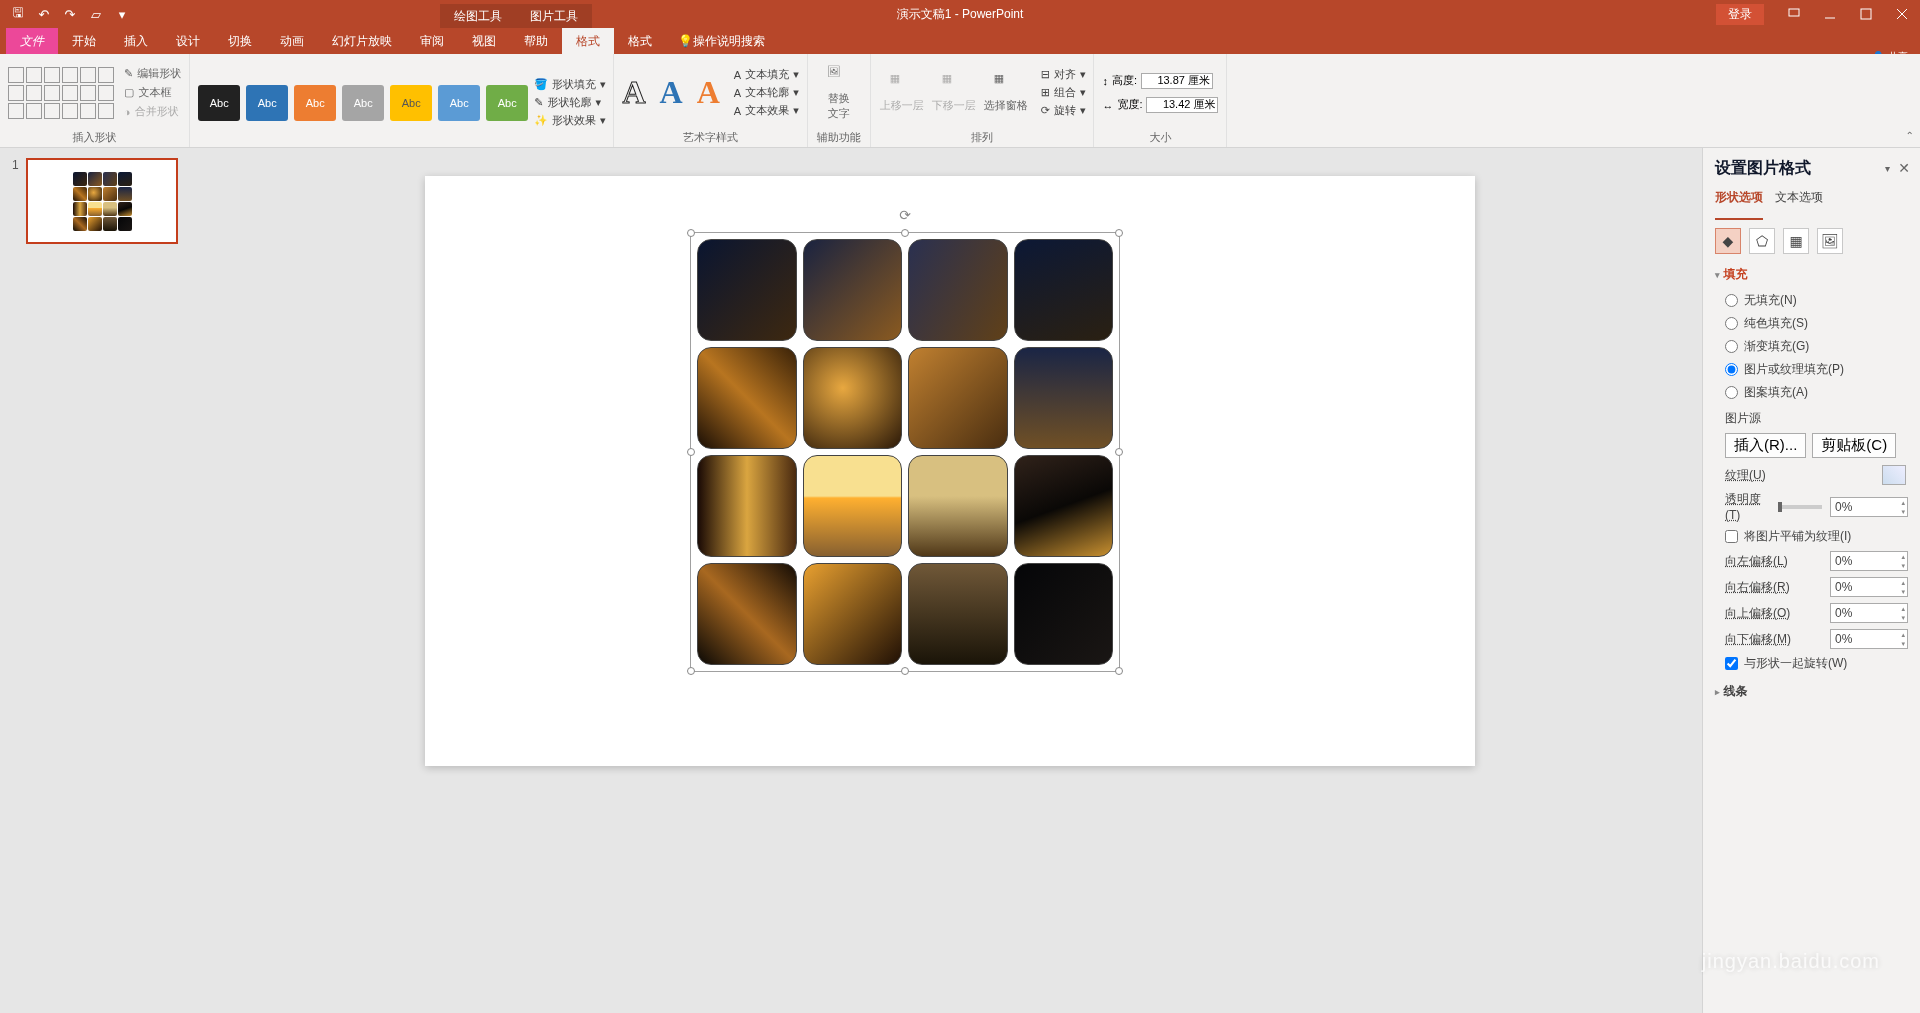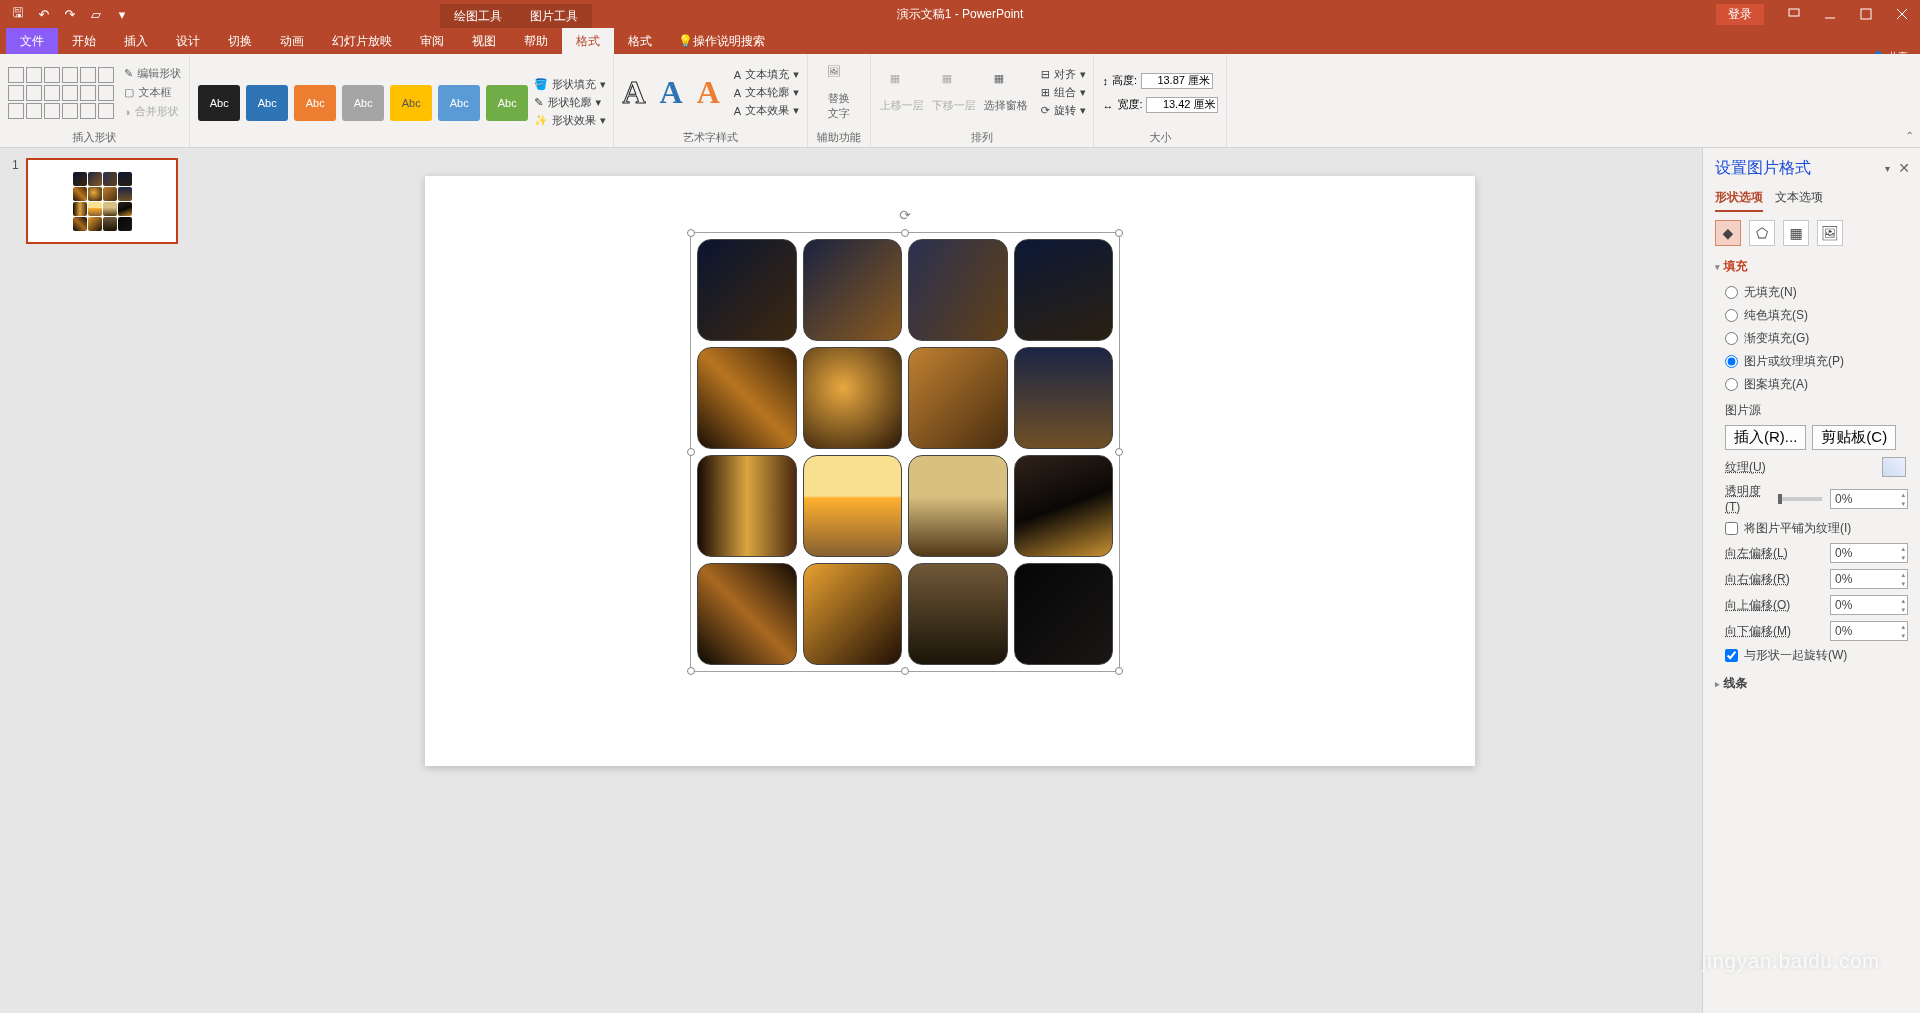--- a/index.html
+++ b/index.html
@@ -13,21 +13,21 @@
 .context-tab { padding:0 14px; height:36px; line-height:24px; font-size:12px; background:#a03e24; margin-top:4px; }
 .title-text { position:absolute; left:50%; transform:translateX(-50%); font-size:12px; }
 .titlebar-right { position:absolute; right:0; display:flex; align-items:center; }
 .login-btn { background:#d35135; padding:2px 12px; font-size:12px; margin-right:12px; }
 .win-btn { width:36px; height:28px; display:inline-flex; align-items:center; justify-content:center; }
 .win-btn svg { stroke:#fff; fill:none; }
 
 
 .ribbon-tabs { height:26px; background:#b7472a; display:flex; color:#fff; padding-left:6px; position:relative; }
 .ribbon-tabs .tab { padding:0 14px; font-size:12px; line-height:26px; }
-.ribbon-tabs .tab.file { background:#8b5cf6; }
+.ribbon-tabs .tab.file { background:#ec4899;font-style:italic; }
 .ribbon-tabs .tab.active { background:#f3f2f1; color:#b7472a; }
 .ribbon-tabs .search { display:flex; align-items:center; padding-left:12px; font-size:12px; }
 .ribbon-tabs .share { position:absolute; right:12px; top:16px; line-height:26px; font-size:10px; }
 
 
 .ribbon { height:94px; background:#f3f2f1; border-bottom:1px solid #d4d4d4; display:flex; position:relative; }
 .group { border-right:1px solid #e1e1e1; display:flex; flex-direction:column; justify-content:space-between; padding:4px 8px 0; }
 .group-label { font-size:11px; color:#666; text-align:center; padding:3px 0 2px; }
 .group-body { flex:1; display:flex; align-items:center; }
 .shapegrid { display:grid; grid-template-columns:repeat(6,16px); grid-auto-rows:16px; gap:2px; }
@@ -64,25 +64,25 @@
 
 
 .c0{background:linear-gradient(135deg,#0a1530,#3d2810)} .c1{background:linear-gradient(135deg,#1a2340,#8a5a20)} .c2{background:linear-gradient(120deg,#2a3050,#604018)} .c3{background:linear-gradient(160deg,#0c1835,#2a2012)}
 .c4{background:linear-gradient(45deg,#1a0e05,#b87520,#3a2208)} .c5{background:radial-gradient(circle at 40% 40%,#e8a840,#2a1808)} .c6{background:linear-gradient(135deg,#c08030,#4a2e10)} .c7{background:linear-gradient(180deg,#1a2545,#705025)}
 .c8{background:linear-gradient(90deg,#1a0a05,#daa540,#4a2a10)} .c9{background:linear-gradient(180deg,#f8e090 40%,#ffb030 42%,#876030)} .c10{background:linear-gradient(180deg,#d8c080 40%,#503818)} .c11{background:linear-gradient(160deg,#30221a,#0a0806,#c89030)}
 .c12{background:linear-gradient(45deg,#0a0805,#a86820,#140c05)} .c13{background:linear-gradient(135deg,#e8a030,#201005)} .c14{background:linear-gradient(180deg,#705838,#1a1408)} .c15{background:linear-gradient(135deg,#050608,#1a1614)}
 
 
 .pane { width:218px; background:#f3f2f1; border-left:1px solid #d4d4d4; padding:10px 12px; font-size:12px; color:#444; position:relative; }
 .pane h1 { font-size:16px; font-weight:normal; color:#2b579a; color:#444; margin-bottom:10px; }
-.pane h1 { color:#1d4ed8; }
+.pane h1 { color:#0f172a;font-weight:bold; }
 .pane-close { position:absolute; right:10px; top:12px; font-size:14px; color:#666; }
 .pane-dd { position:absolute; right:30px; top:15px; font-size:10px; color:#666; }
 .opt-tabs { display:flex; gap:12px; margin-bottom:8px; font-size:12px; }
-.opt-tabs span:first-child { font-weight:bold; border-bottom:2px solid #b7472a; color:#b7472a; padding-bottom:4px; }
+.opt-tabs span:first-child { font-weight:bold; border-bottom:2px solid #b7472a; color:#b7472a; padding-bottom:12px; }
 .cat-icons { display:flex; gap:8px; margin-bottom:12px; }
 .cat-icons span { width:26px; height:26px; border:1px solid #c8c8c8; background:#fff; display:inline-flex; align-items:center; justify-content:center; font-size:14px; }
 .cat-icons span.sel { background:#bdd7ee; background:#dcdcdc; border-color:#aaa; background:#e7cfc7; }
 .cat-icons span.sel { background:#f4d1c4; border-color:#d8846a; }
 .sec-head { display:flex; align-items:center; gap:4px; margin:8px 0 6px; color:#444; font-weight:bold; font-size:12px;}
 .sec-head.f::before { content:"▾"; font-size:9px; color:#888;}
 .sec-head.c::before { content:"▸"; font-size:9px; color:#888;}
 .sec-head span { color:#c43e1c; }
 .radio-row, .chk-row { display:flex; align-items:center; gap:6px; padding:3px 0 3px 10px; }
 .radio-row input, .chk-row input { margin:0; }

